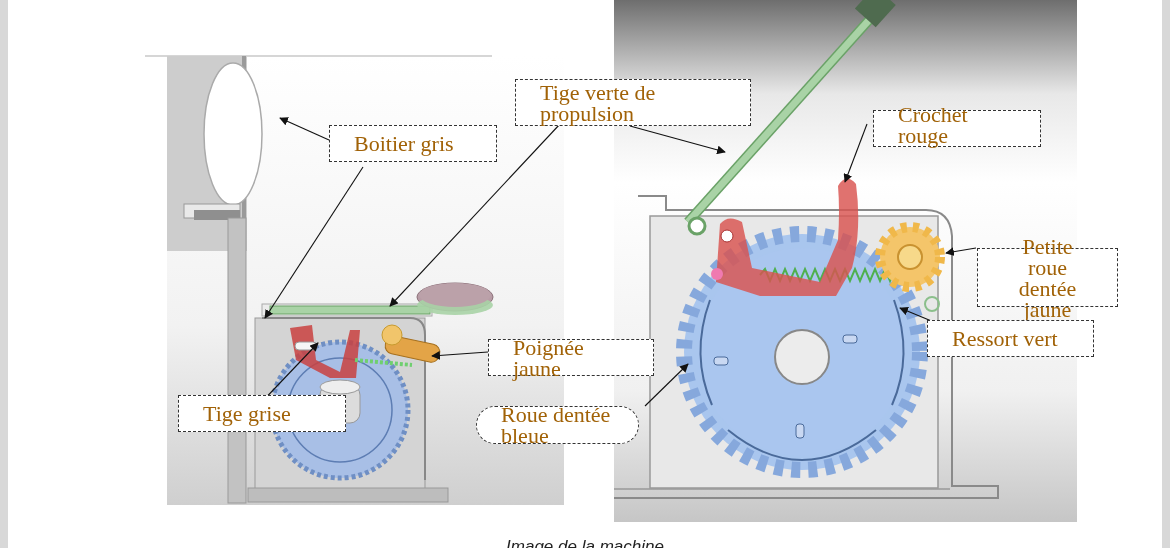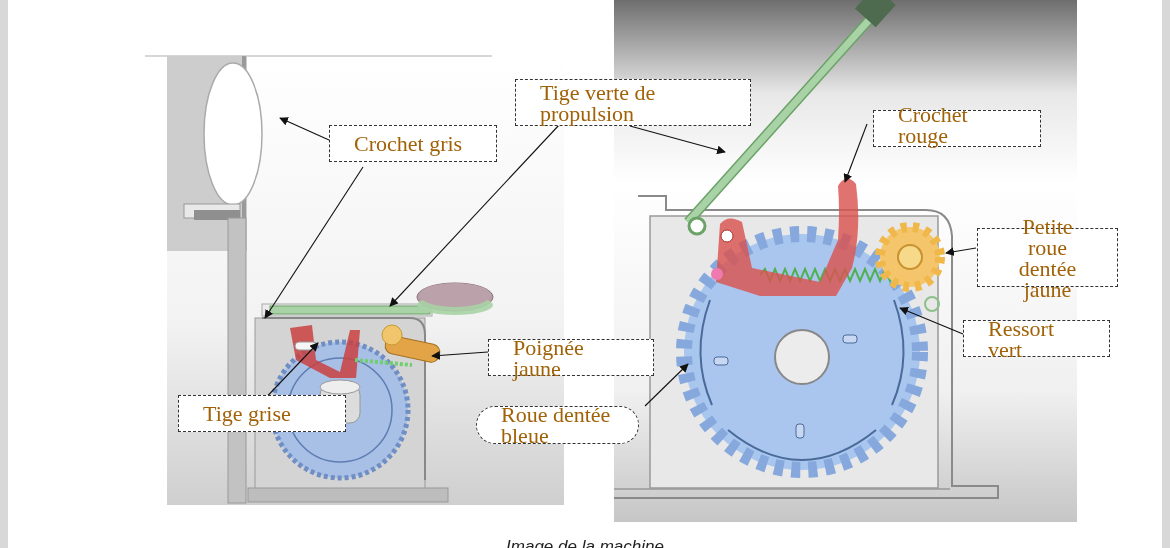--- a/index.html
+++ b/index.html
@@ -126,32 +126,32 @@
     <line x1="867" y1="124" x2="845" y2="182" marker-end="url(#arr)"></line>
     <line x1="976" y1="248" x2="946" y2="253" marker-end="url(#arr)"></line>
     <line x1="963" y1="334" x2="900" y2="308" marker-end="url(#arr)"></line>
     <line x1="488" y1="352" x2="432" y2="356" marker-end="url(#arr)"></line>
     <line x1="645" y1="406" x2="688" y2="364" marker-end="url(#arr)"></line>
     <line x1="257" y1="407" x2="318" y2="343" marker-end="url(#arr)"></line>
   </g>
 </svg>
 
 <div class="label" style="left:329px;top:125px;width:168px;height:37px;">
-    <span>Crochet gris</span>
+    <span>Boitier gris</span>
   </div>
 <div class="label" style="left:515px;top:79px;width:236px;height:47px;">
     <span>Tige verte de propulsion</span>
   </div>
 <div class="label" style="left:873px;top:110px;width:168px;height:37px;align-items:flex-end;">
     <span>Crochet rouge</span>
   </div>
-<div class="label" style="left:977px;top:228px;width:141px;height:59px;text-align:center;justify-content:center;">
+<div class="label" style="left:977px;top:248px;width:141px;height:59px;text-align:center;justify-content:center;">
     <span>Petite roue<br>dentée jaune</span>
   </div>
-<div class="label" style="left:963px;top:320px;width:147px;height:37px;">
+<div class="label" style="left:927px;top:320px;width:167px;height:37px;">
     <span>Ressort vert</span>
   </div>
 <div class="label" style="left:488px;top:339px;width:166px;height:37px;">
     <span>Poignée jaune</span>
   </div>
 <div class="label" style="left:476px;top:406px;width:163px;height:38px;border-radius:19px;">
     <span>Roue dentée bleue</span>
   </div>
 <div class="label" style="left:135px;top:395px;width:168px;height:37px;margin-left:43px;">
     <span>Tige grise</span>

